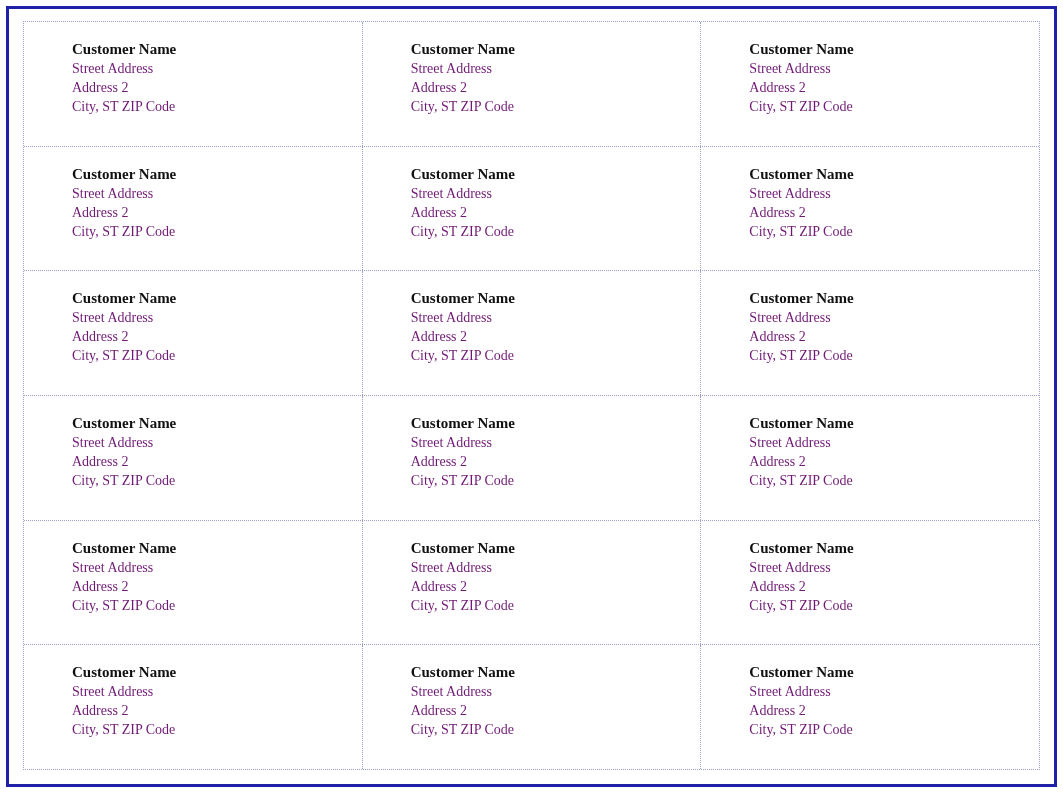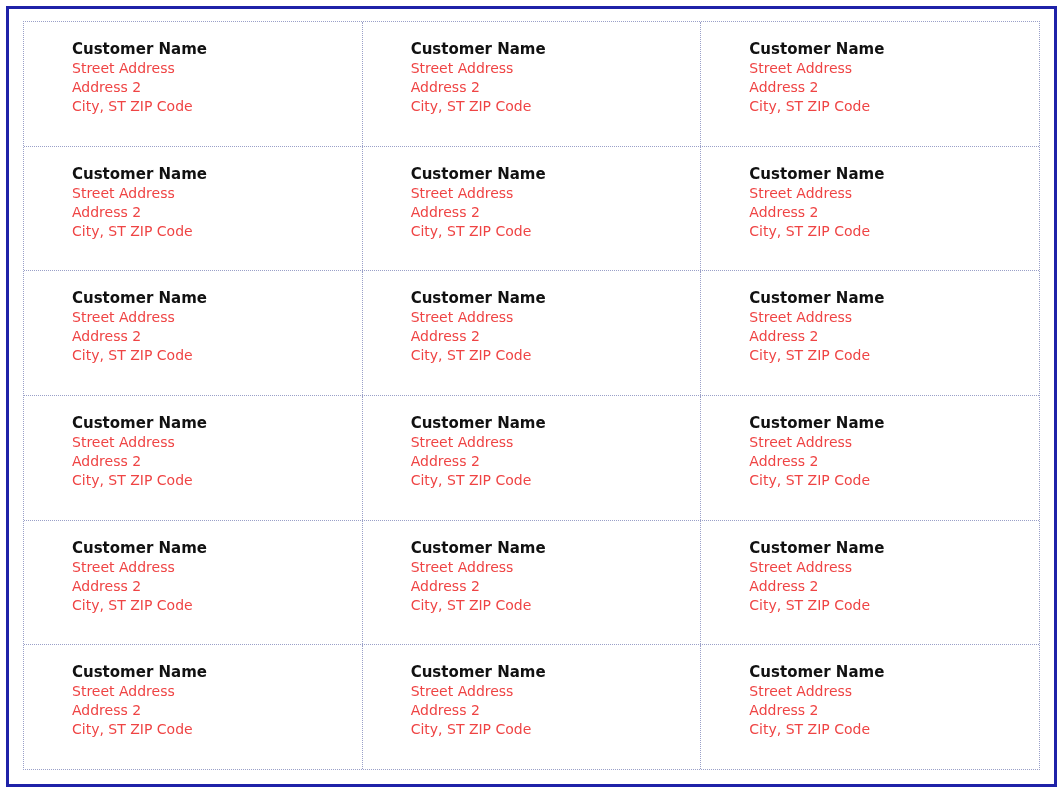--- a/index.html
+++ b/index.html
@@ -47,34 +47,35 @@
   .label-cell {
     flex: 1 1 0;
     box-sizing: border-box;
     border-right: 1px dotted #9aa0c8;
     display: flex;
     flex-direction: column;
     justify-content: flex-start;
     padding: 18px 10px 6px 48px;
     min-width: 0;
     overflow: hidden;
+    font-family: Liberation Serif, serif;
   }
   .label-cell:last-child {
     border-right: none;
   }
   .cust-name {
     font-weight: bold;
     font-size: 15px;
     color: #111111;
     line-height: 19px;
     white-space: nowrap;
   }
   .addr-line {
     font-size: 14px;
-    color: #ef4444;
+    color: #701a75;
     line-height: 19px;
     white-space: nowrap;
   }
 </style>
 </head>
 <body>
 
 <div class="page-frame">
   <div class="outer-border">
     <div class="sheet">

